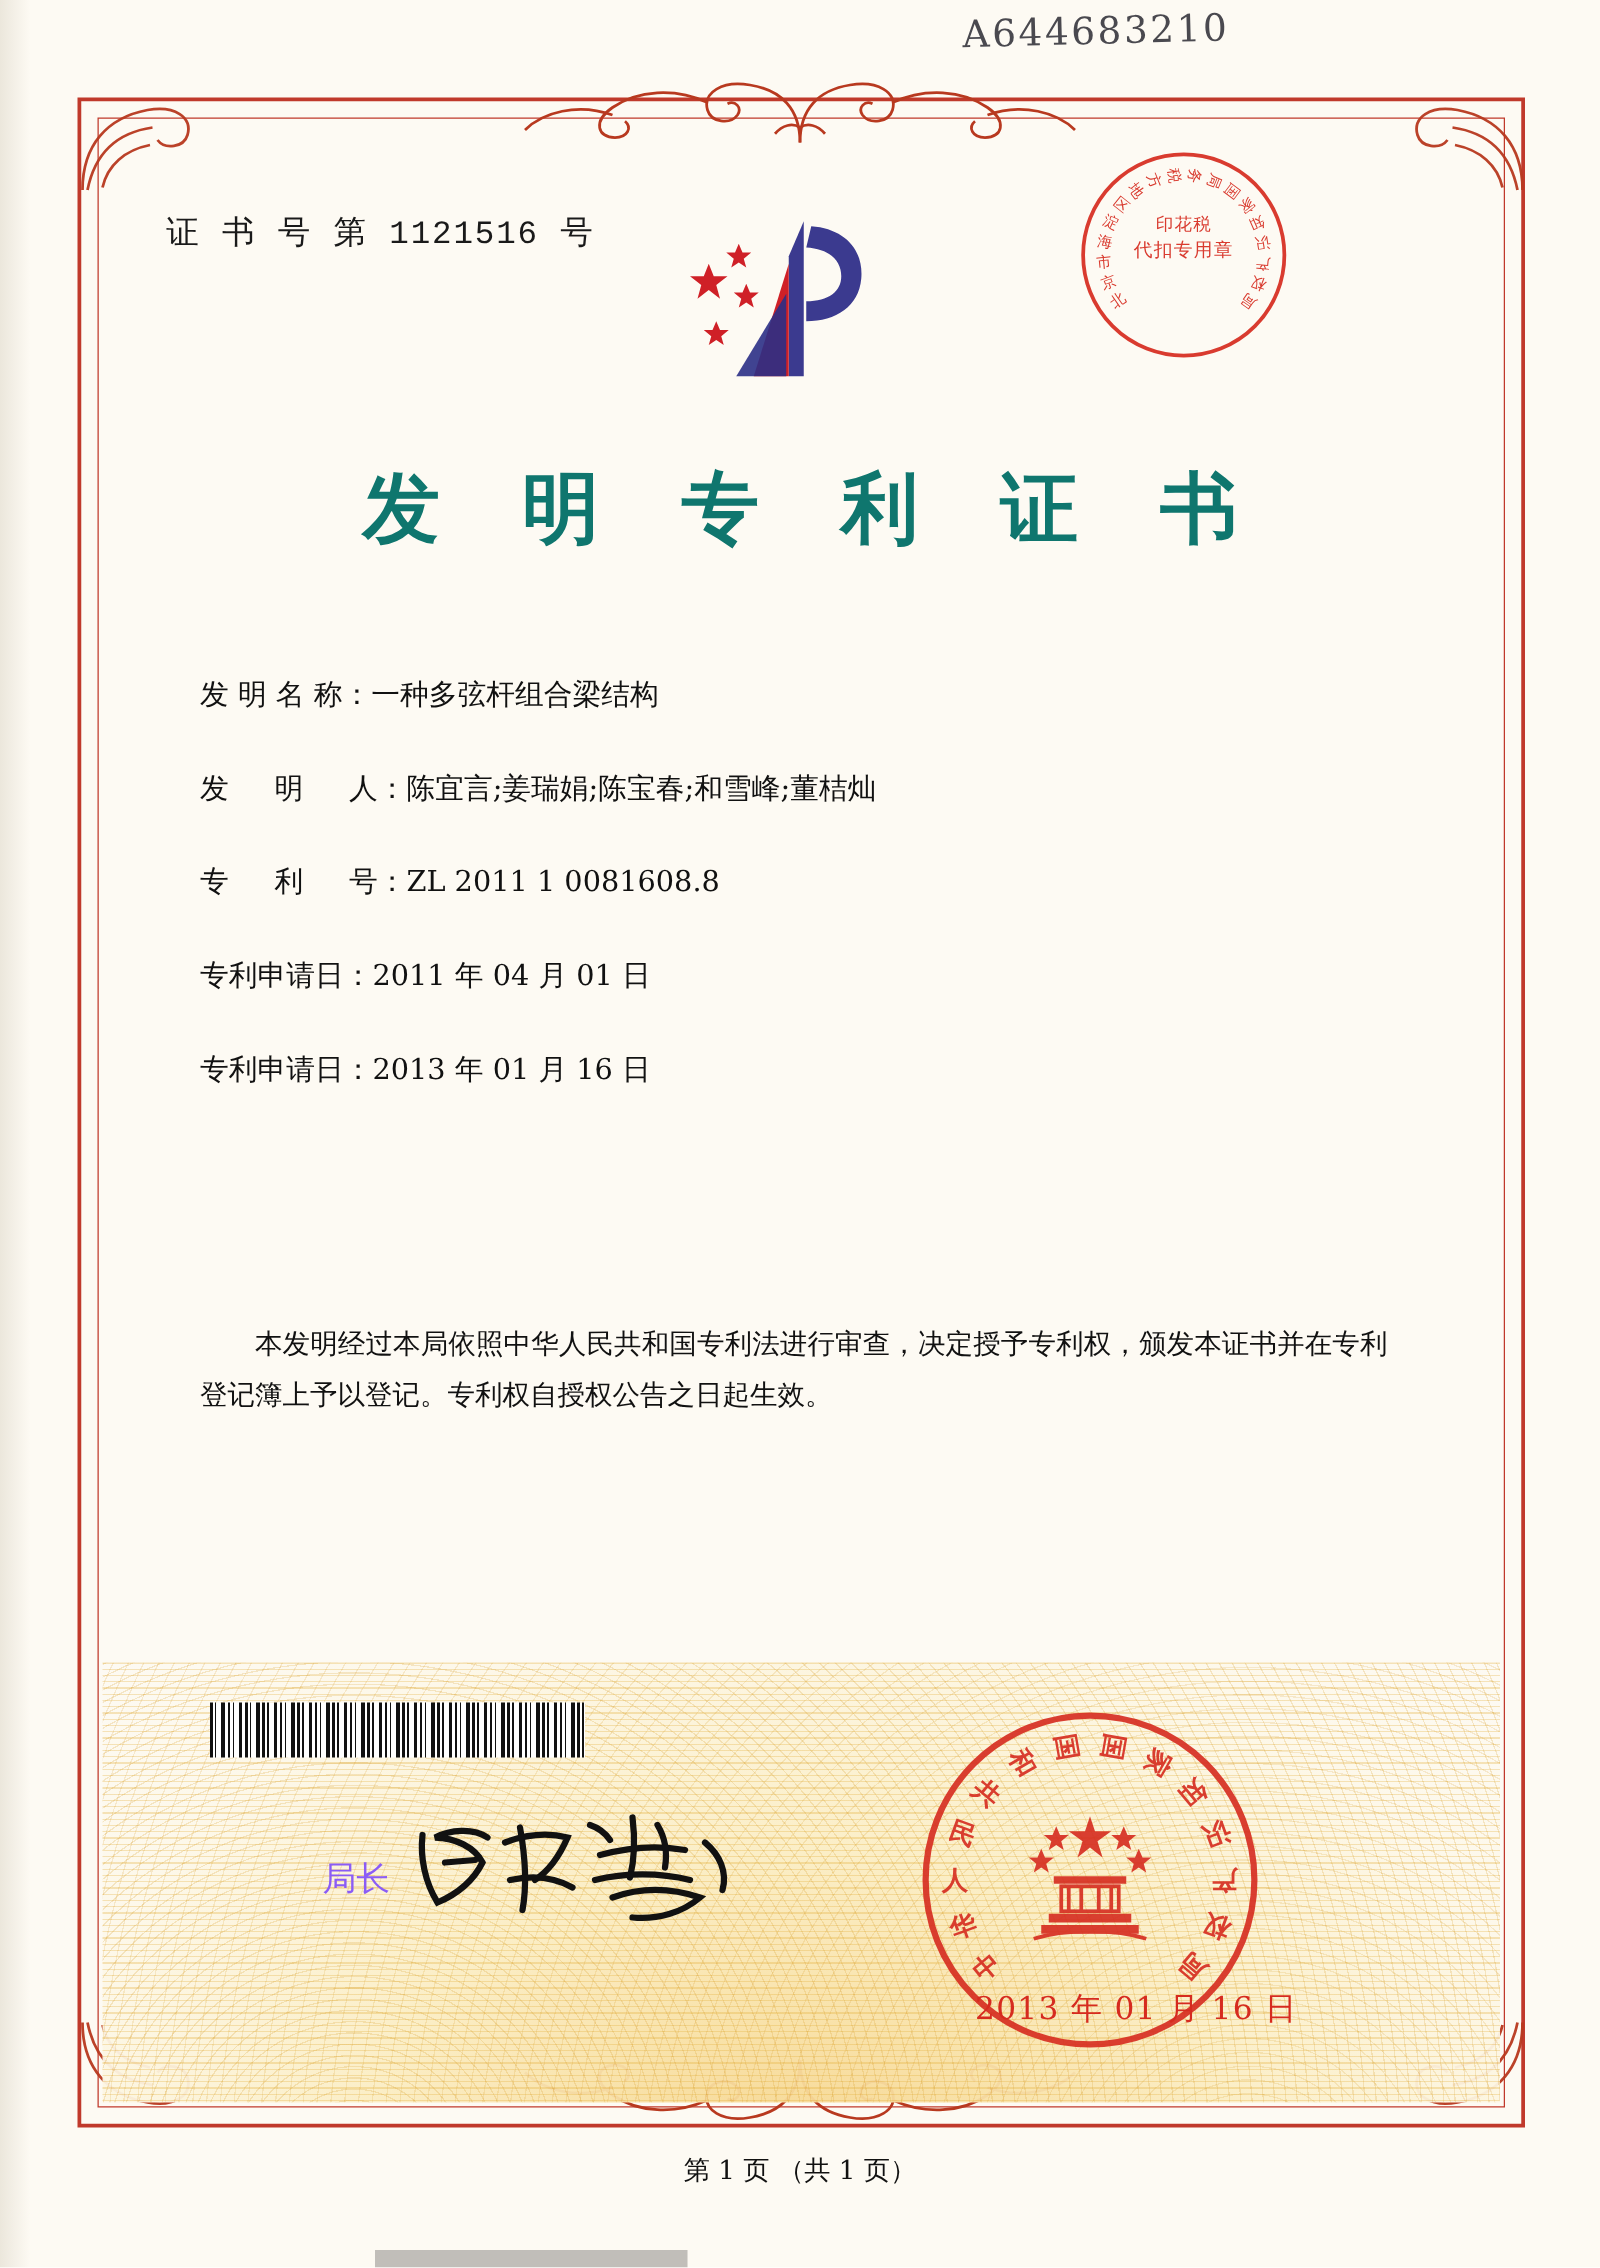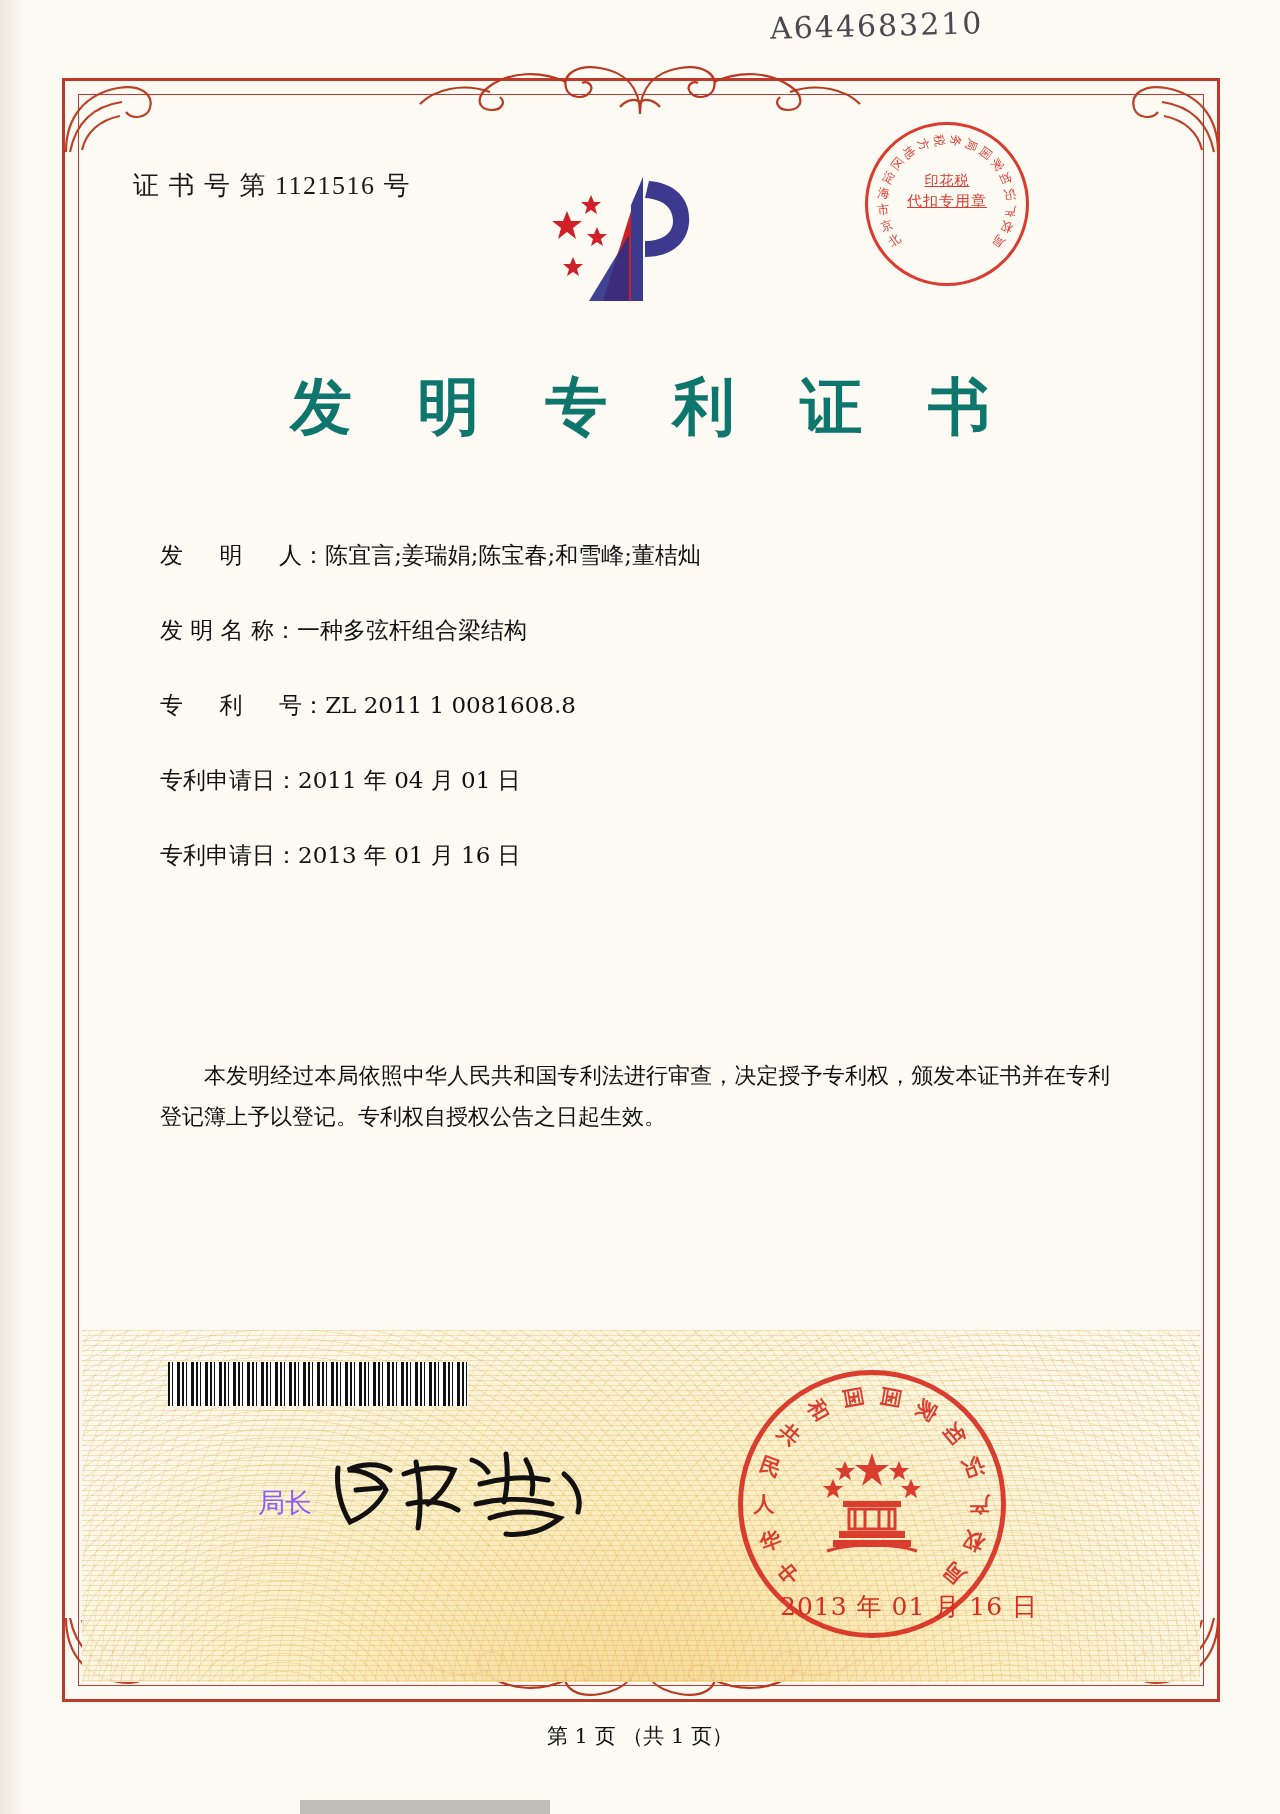--- a/index.html
+++ b/index.html
@@ -121,21 +121,21 @@
   }
 
   
   .cert-no {
     position: absolute;
     left: 133px;
     top: 168px;
     font-size: 26px;
     letter-spacing: 1.5px;
     color: #1a1a1a;
-    font-family: Liberation Serif, serif;
+    font-family: Liberation Mono, monospace;
   }
 
   .logo {
     position: absolute;
     left: 545px;
     top: 175px;
     width: 160px;
     height: 130px;
   }
 
@@ -164,21 +164,20 @@
     white-space: nowrap;
   }
   .tax-stamp .mid {
     position: absolute;
     left: 0; right: 0;
     top: 46px;
     text-align: center;
     font-size: 14px;
     line-height: 20px;
     letter-spacing: 1px;
-    text-decoration: underline;
   }
   .tax-stamp .mid .l2 { font-size: 15px; }
 
   .title {
     position: absolute;
     left: 0;
     right: 0;
     top: 365px;
     text-align: center;
     font-size: 62px;
@@ -443,26 +442,26 @@
     <div class="mid">
       <div class="l1">印花税</div>
       <div class="l2">代扣专用章</div>
     </div>
   </div>
 
   <div class="title">发 明 专 利 证 书</div>
 
   <div class="fields">
     <div class="field-row">
+      <span class="field-label">发 明 名 称：</span>
+      <span class="field-value">一种多弦杆组合梁结构</span>
+    </div>
+    <div class="field-row">
       <span class="field-label">发     明     人：</span>
       <span class="field-value">陈宜言;姜瑞娟;陈宝春;和雪峰;董桔灿</span>
-    </div>
-    <div class="field-row">
-      <span class="field-label">发 明 名 称：</span>
-      <span class="field-value">一种多弦杆组合梁结构</span>
     </div>
     <div class="field-row">
       <span class="field-label">专     利     号：</span>
       <span class="field-value">ZL 2011 1 0081608.8</span>
     </div>
     <div class="field-row">
       <span class="field-label">专利申请日：</span>
       <span class="field-value">2011 年 04 月 01 日</span>
     </div>
     <div class="field-row">

